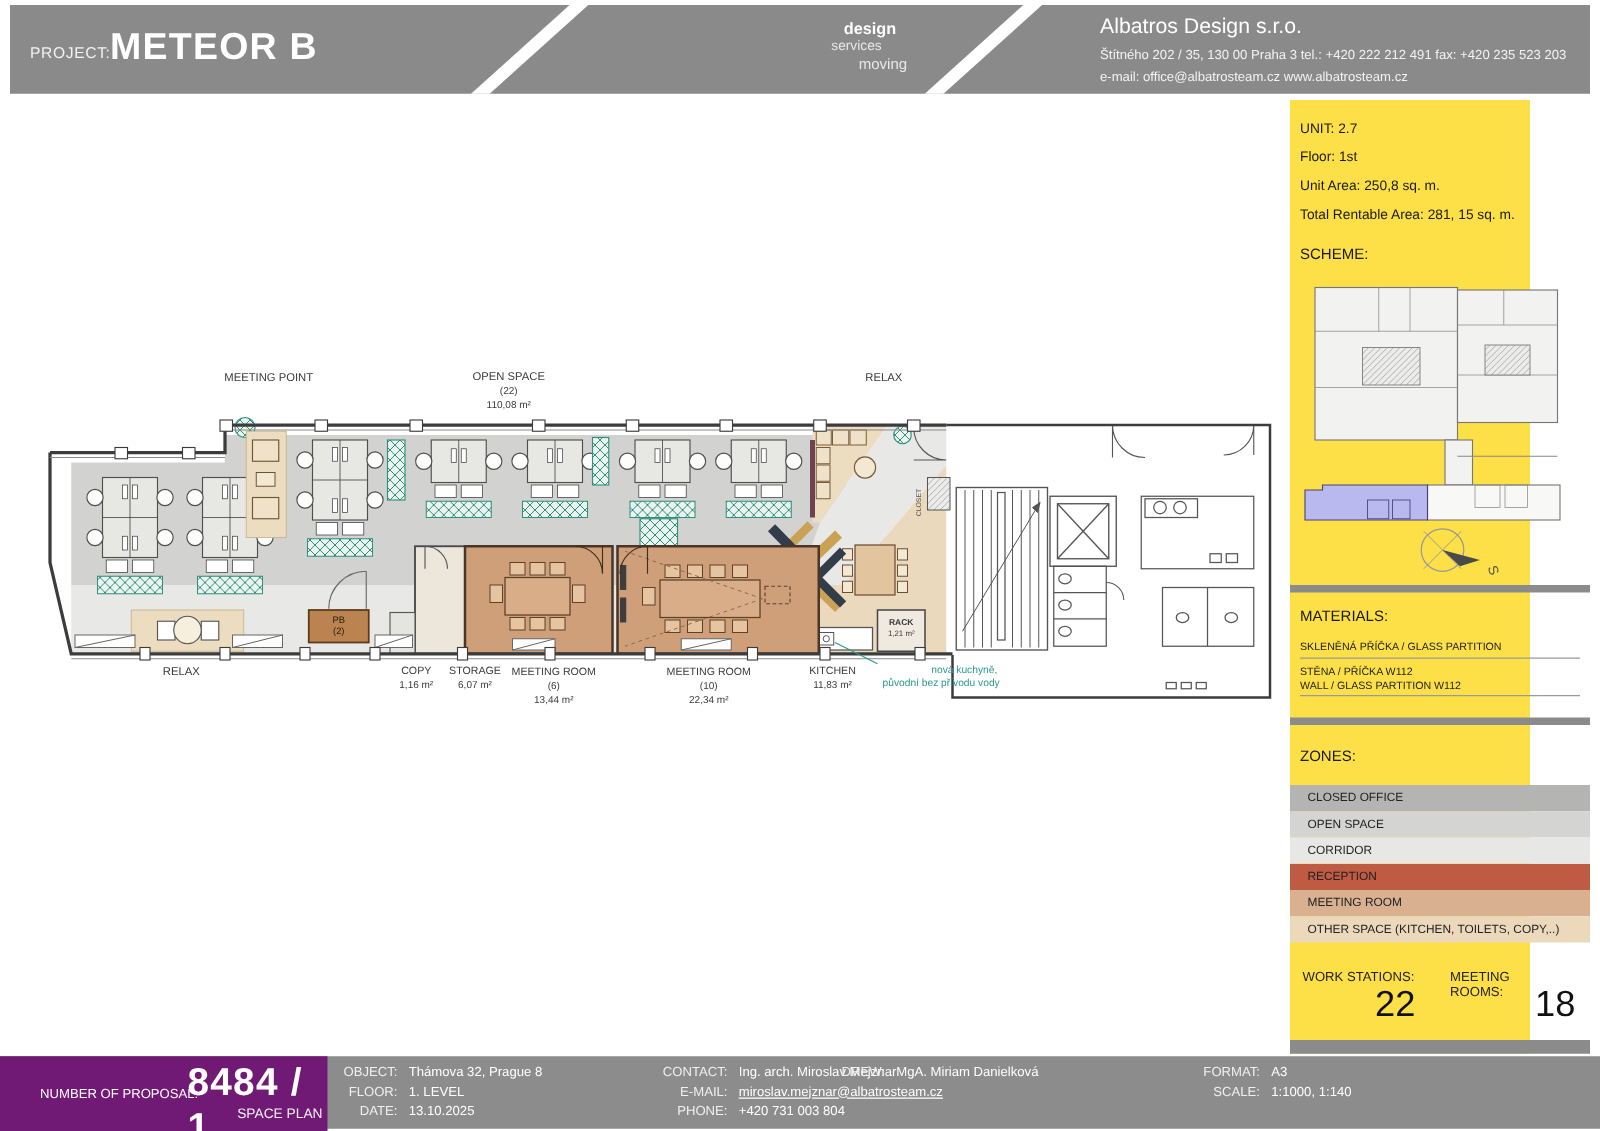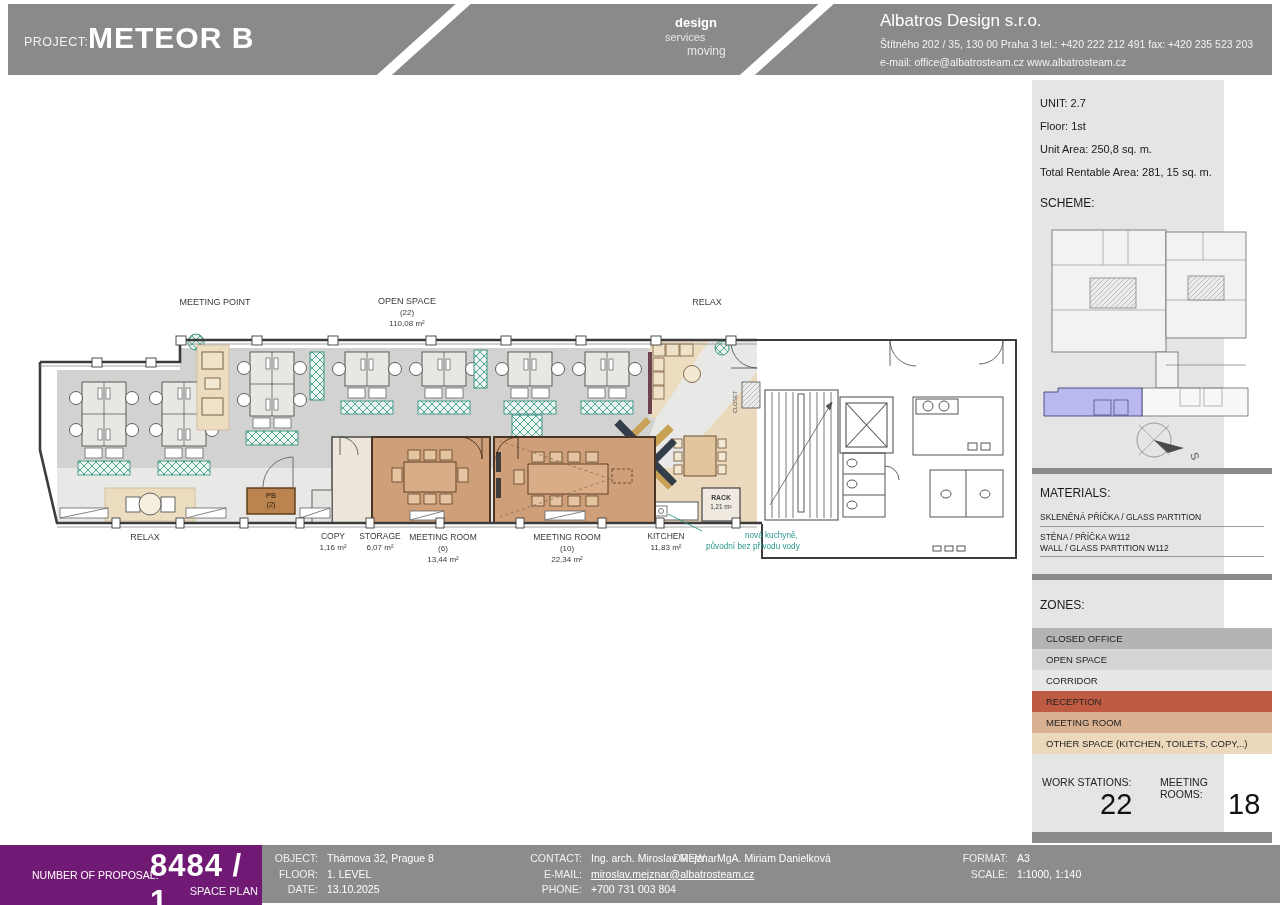--- a/index.html
+++ b/index.html
@@ -21,21 +21,21 @@
   .svc-1{font-weight:bold;font-size:13px;color:#fff;margin-left:22px;}
   .svc-2{margin-left:12px;}
   .svc-3{font-size:12px;margin-left:34px;}
   .comp-blk{position:absolute;left:872px;top:7px;color:#fff;}
   .comp-name{font-size:17px;font-weight:normal;}
   .comp-line{font-size:10.5px;margin-top:7px;color:#f3f3f3;}
   .comp-line.u{margin-top:6px;}
   
   .canvas{position:absolute;left:8px;top:80px;width:1020px;height:762px;background:#fff;}
   
-  .sidebar{position:absolute;left:1032px;top:80px;width:192px;height:763px;background:#e5e5e5;font-size:11px;color:#1a1a1a;}
+  .sidebar{position:absolute;left:1032px;top:80px;width:192px;height:763px;background:#fde047;font-size:11px;color:#1a1a1a;}
   .sb-line{position:absolute;left:8px;white-space:nowrap;}
   .sb-bar{position:absolute;left:0;width:240px;background:#8b8b8b;}
   .scheme-wrap{position:absolute;left:6px;top:140px;width:228px;height:246px;}
   .mat-item{position:absolute;left:8px;width:224px;font-size:8.5px;line-height:10.5px;border-bottom:1px solid #9a9a9a;padding-bottom:3px;color:#222;}
   .zone-row{position:absolute;left:0;width:240px;height:21px;line-height:21px;padding-left:14px;box-sizing:border-box;font-size:9.5px;color:#222;}
   .count-lbl{position:absolute;font-size:10.5px;color:#222;}
   .count-num{position:absolute;font-size:29px;color:#111;}
   
   .footer{position:absolute;left:0;top:845px;width:1280px;height:58px;background:#8c8c8c;color:#fff;}
   .f-left{position:absolute;left:0;top:0;width:262px;height:64px;background:#701a75;}
@@ -440,21 +440,21 @@
         <span class="vl">1. LEVEL</span>
       <span class="lb">DATE:</span>
         <span class="vl">13.10.2025</span>
     </div>
     <div class="f-col c2">
       <span class="lb">CONTACT:</span>
         <span class="vl">Ing. arch. Miroslav Mejznar</span>
       <span class="lb">E-MAIL:</span>
         <span class="vl u">miroslav.mejznar@albatrosteam.cz</span>
       <span class="lb">PHONE:</span>
-        <span class="vl">+700 731 003 804</span>
+        <span class="vl">+420 731 003 804</span>
     </div>
     <div class="f-col c3">
       <span class="lb">DREW:</span>
         <span class="vl">MgA. Miriam Danielková</span>
     </div>
     <div class="f-col c4">
       <span class="lb">FORMAT:</span>
         <span class="vl">A3</span>
       <span class="lb">SCALE:</span>
         <span class="vl">1:1000, 1:140</span>

